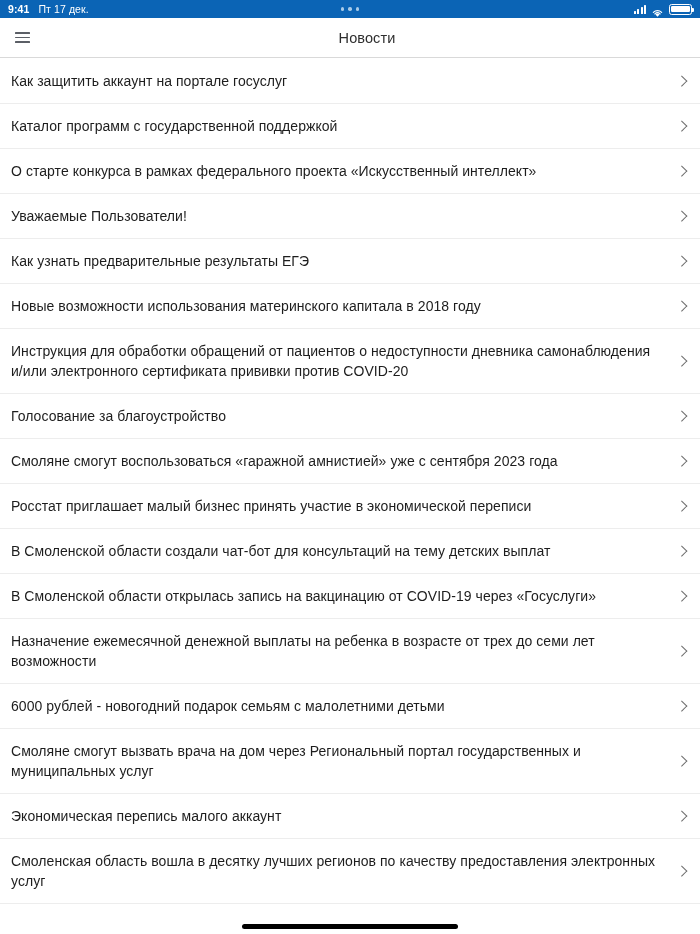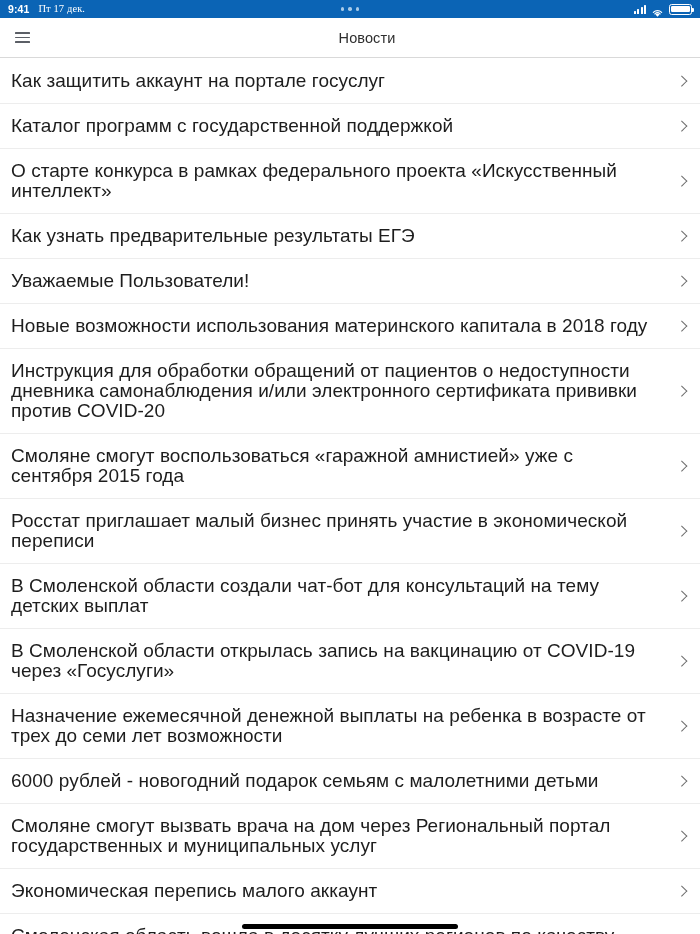--- a/index.html
+++ b/index.html
@@ -30,21 +30,21 @@
     display: flex;
     align-items: center;
     gap: 9px;
     color: #ffffff;
     font-size: 10.5px;
     line-height: 1;
     letter-spacing: 0.1px;
     white-space: nowrap;
   }
   .status-time { font-weight: 600; }
-  .status-date { font-weight: 400; font-family: Liberation Serif, serif; }
+  .status-date { font-weight: 400; }
 
   .status-center {
     position: absolute;
     left: 0; right: 0;
     top: 0; bottom: 0;
     display: flex;
     align-items: center;
     justify-content: center;
     gap: 4px;
     pointer-events: none;
@@ -166,21 +166,21 @@
     border-bottom: 1px solid #ededed;
     padding: 0 14px 0 11px;
     box-sizing: border-box;
     min-height: 44px;
     cursor: pointer;
     background: #ffffff;
   }
   .news-item.two-line { min-height: 50px; }
   .news-text {
     flex: 1;
-    font-size: 19px;
+    font-size: 14px;
     line-height: 20px;
     color: #1d1d1d;
     padding: 12px 18px 12px 0;
     letter-spacing: 0.05px;
     word-break: normal;
   }
   .chev {
     flex: 0 0 auto;
     width: 9px;
     height: 15px;
@@ -267,42 +267,46 @@
     <div class="news-text">Каталог программ с государственной поддержкой</div>
     <span class="chev"></span>
   </div>
 
   <div class="news-item">
     <div class="news-text">О старте конкурса в рамках федерального проекта «Искусственный интеллект»</div>
     <span class="chev"></span>
   </div>
 
   <div class="news-item">
+    <div class="news-text">Уважаемые Пользователи!</div>
+    <span class="chev"></span>
+  </div>
+
+  <div class="news-item">
     <div class="news-text">Как узнать предварительные результаты ЕГЭ</div>
-    <span class="chev"></span>
-  </div>
-
-  <div class="news-item">
-    <div class="news-text">Уважаемые Пользователи!</div>
     <span class="chev"></span>
   </div>
 
   <div class="news-item">
     <div class="news-text">Новые возможности использования материнского капитала в 2018 году</div>
     <span class="chev"></span>
   </div>
 
   <div class="news-item two-line">
     <div class="news-text">Инструкция для обработки обращений от пациентов о недоступности дневника самонаблюдения и/или электронного сертификата прививки против COVID-20</div>
     <span class="chev"></span>
   </div>
 
-
-  <div class="news-item">
-    <div class="news-text">Смоляне смогут воспользоваться «гаражной амнистией» уже с сентября 2015 года</div>
+  <div class="news-item">
+    <div class="news-text">Голосование за благоустройство</div>
+    <span class="chev"></span>
+  </div>
+
+  <div class="news-item">
+    <div class="news-text">Смоляне смогут воспользоваться «гаражной амнистией» уже с сентября 2023 года</div>
     <span class="chev"></span>
   </div>
 
   <div class="news-item">
     <div class="news-text">Росстат приглашает малый бизнес принять участие в экономической переписи</div>
     <span class="chev"></span>
   </div>
 
   <div class="news-item">
     <div class="news-text">В Смоленской области создали чат-бот для консультаций на тему детских выплат</div>

